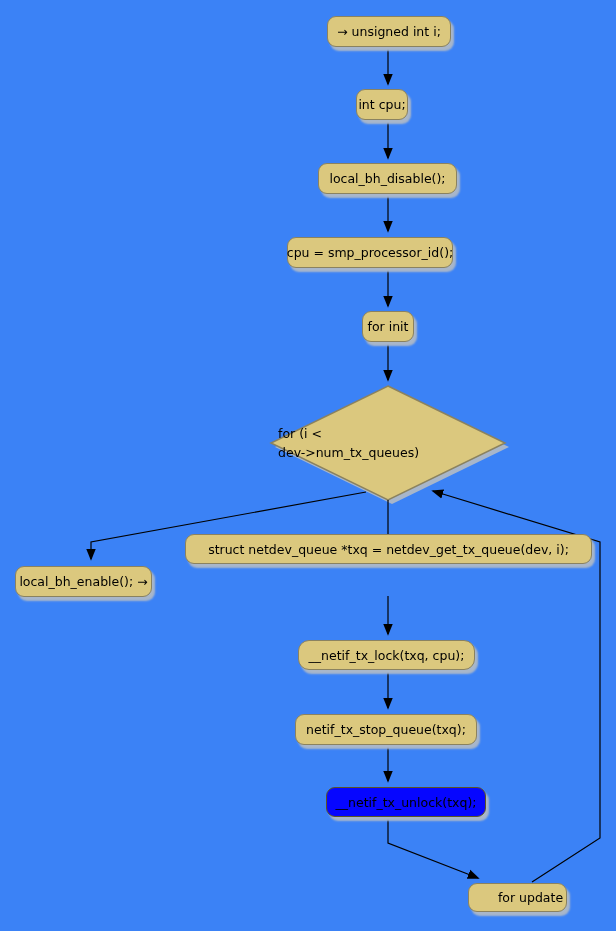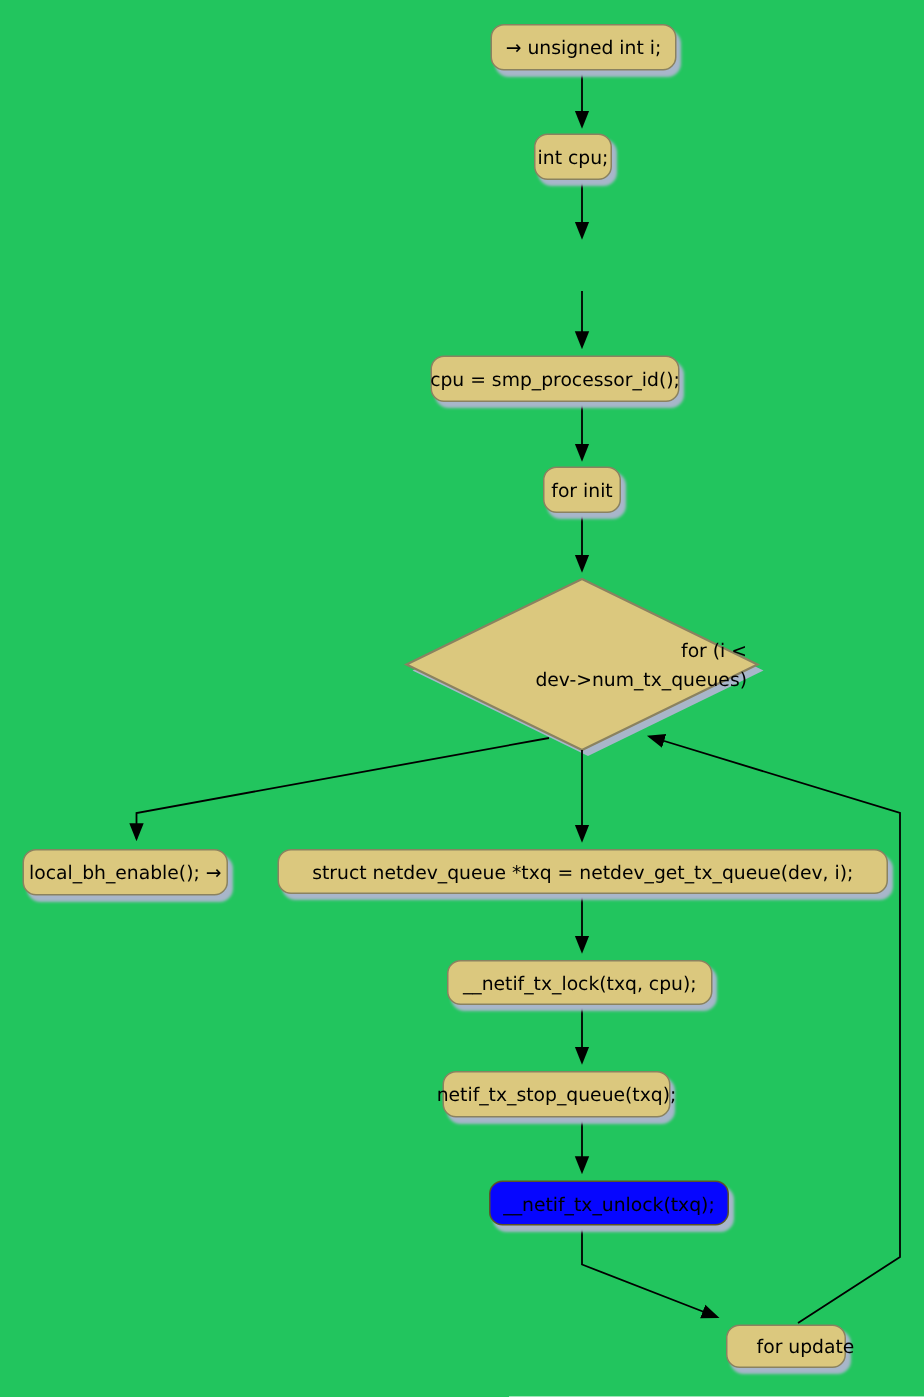--- a/index.html
+++ b/index.html
@@ -4,21 +4,21 @@
 <style>
   html, body { margin: 0; padding: 0; background: #ffffff; }
   #canvas {
     position: relative;
     width: 616px;
     height: 931px;
     font-family: "DejaVu Sans", "Liberation Sans", sans-serif;
     font-size: 12.5px;
     color: #000000;
     overflow: hidden;
-    background: #22c55e;
+    background: #3b82f6;
   }
   #edges {
     position: absolute;
     left: 0; top: 0;
     width: 616px; height: 931px;
   }
   .node {
     position: absolute;
     box-sizing: border-box;
     background: #DBC87E;
@@ -34,21 +34,21 @@
   }
   .node.highlight {
     background: #0606FF;
     border-color: #5C5426;
   }
   .diamond-label {
     position: absolute;
     left: 278px;
     top: 424px;
     width: 220px;
-    text-align: right;
+    text-align: left;
     line-height: 19px;
     white-space: pre-line;
   }
 </style>
 </head>
 <body>
 
 <div id="canvas">
 
   <svg id="edges" viewBox="0 0 616 931" xmlns="http://www.w3.org/2000/svg">
@@ -75,33 +75,34 @@
 
     <polyline points="388,817 388,843 478,878" fill="none" stroke="#000" stroke-width="1.2" marker-end="url(#arrow)"></polyline>
 
     <polyline points="532,882 600,838 600,542 433,491" fill="none" stroke="#000" stroke-width="1.2" marker-end="url(#arrow)"></polyline>
   </svg>
 
   <div class="node" style="left:327px; top:16px;  width:124px; height:31px;">→ unsigned int i;</div>
 
   <div class="node" style="left:356px; top:89px;  width:52px;  height:31px;">int cpu;</div>
 
+  <div class="node" style="left:318px; top:163px; width:139px; height:31px;">local_bh_disable();</div>
 
   <div class="node" style="left:287px; top:237px; width:166px; height:31px;">cpu = smp_processor_id();</div>
 
   <div class="node" style="left:362px; top:311px; width:52px;  height:31px;">for init</div>
 
   <div class="diamond-label">for (i &lt;
 dev-&gt;num_tx_queues)</div>
 
   <div class="node" style="left:15px;  top:566px; width:137px; height:31px;">local_bh_enable(); →</div>
 
-  <div class="node" style="left:185px; top:566px; width:407px; height:30px;">struct netdev_queue *txq = netdev_get_tx_queue(dev, i);</div>
+  <div class="node" style="left:185px; top:534px; width:407px; height:30px;">struct netdev_queue *txq = netdev_get_tx_queue(dev, i);</div>
 
-  <div class="node" style="left:298px; top:640px; width:177px; height:30px;">__netif_tx_lock(txq, cpu);</div>
+  <div class="node" style="left:298px; top:640px; width:177px; height:30px;border-radius:11px;">__netif_tx_lock(txq, cpu);</div>
 
-  <div class="node" style="left:295px; top:714px; width:152px; height:31px;">netif_tx_stop_queue(txq);</div>
+  <div class="node" style="left:295px; top:714px; width:182px; height:31px;">netif_tx_stop_queue(txq);</div>
 
   <div class="node highlight" style="left:326px; top:787px; width:160px; height:30px;">__netif_tx_unlock(txq);</div>
 
-  <div class="node" style="left:484px; top:883px; width:80px;  height:29px;padding-left:32px;">for update</div>
+  <div class="node" style="left:468px; top:883px; width:99px;  height:29px;padding-left:32px;">for update</div>
 
 </div>
 
 </body></html>

